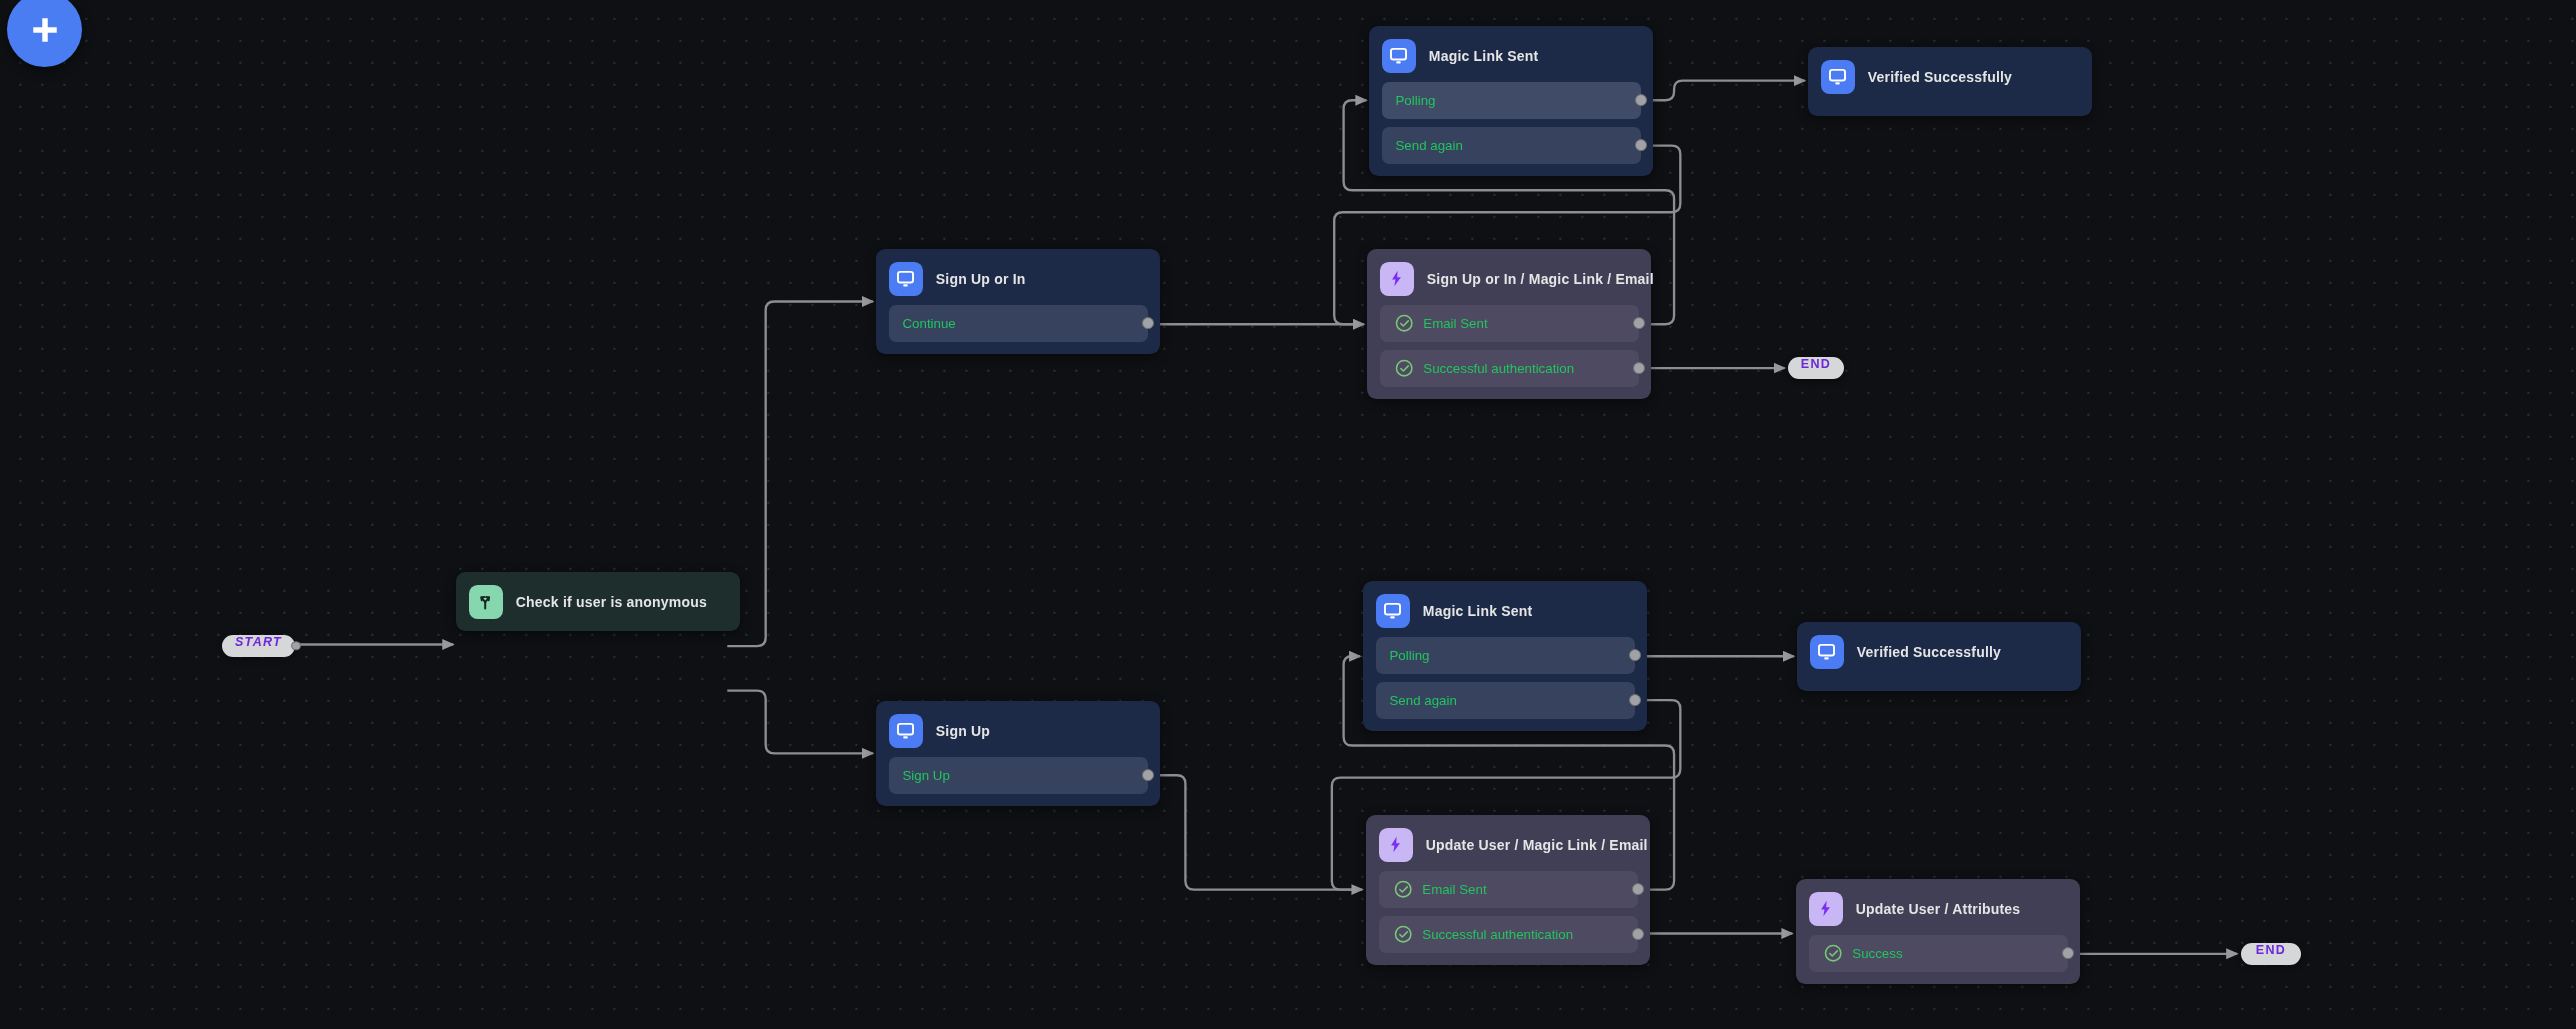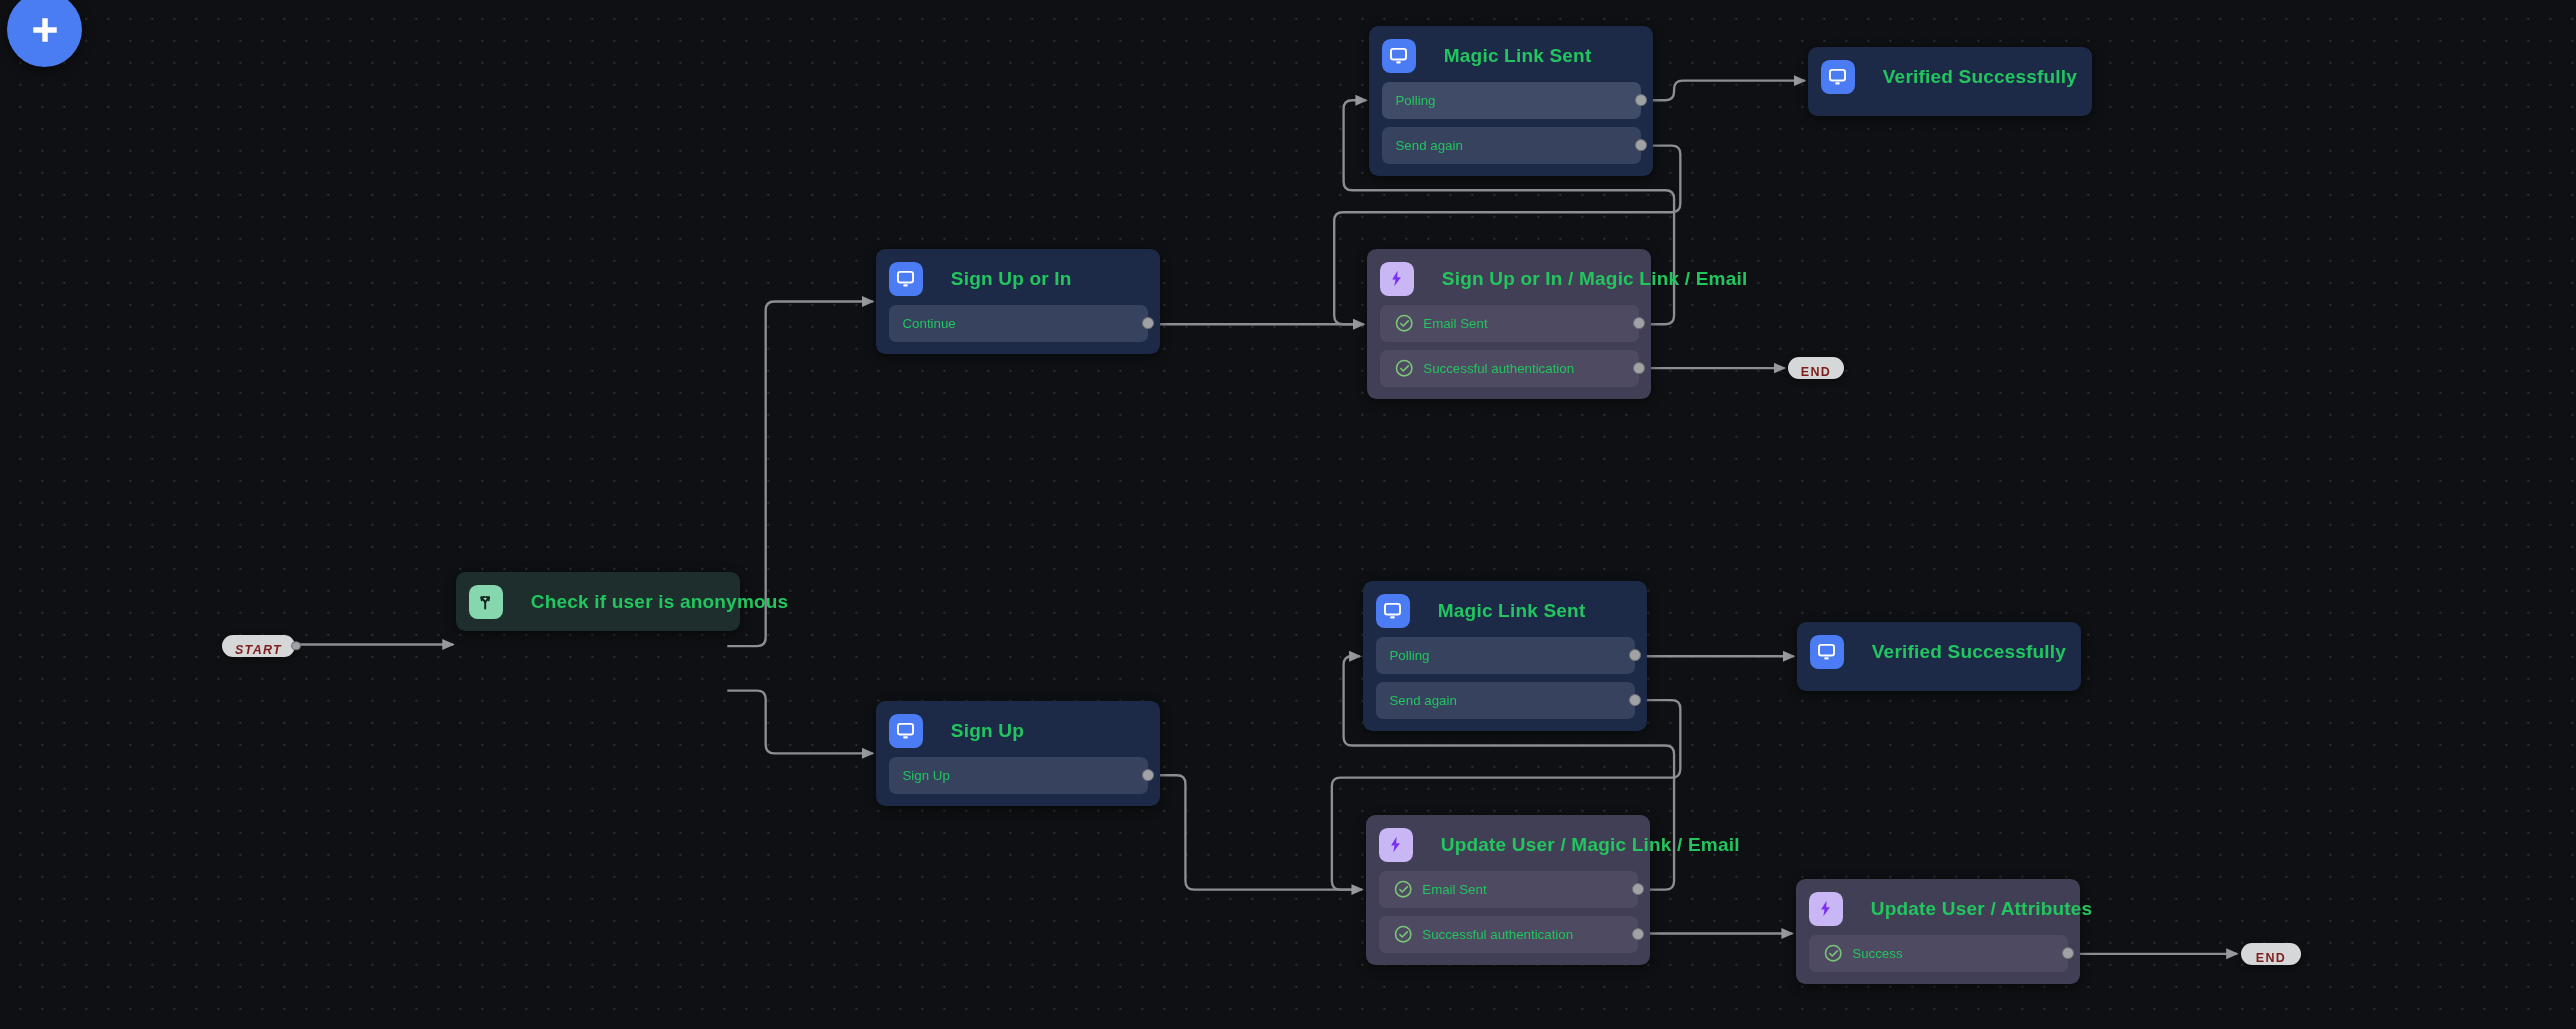--- a/index.html
+++ b/index.html
@@ -26,40 +26,40 @@
   .node--screen{background:#1c2a48;}
   .node--action{background:#413f55;}
   .node--condition{background:#1e2e2d;}
   .node--noRows{padding-bottom:22px;}
   .node-header{display:flex;align-items:center;gap:13.3px;height:34px;}
   .icon-badge{width:34px;height:34px;border-radius:8.6px;flex:0 0 34px;
     display:flex;align-items:center;justify-content:center;}
   .icon-badge--screen{background:#4b7cf4;}
   .icon-badge--action{background:#c9b6f4;}
   .icon-badge--condition{background:#87d7ae;}
-  .node-title{margin:15px;font-size:19px;font-weight:700;color:#22c55e;letter-spacing:0.2px;white-space:nowrap;}
+  .node-title{margin:0;font-size:14px;font-weight:700;color:#e5e5e5;letter-spacing:0.2px;white-space:nowrap;}
   .rows{margin-top:9.4px;display:flex;flex-direction:column;gap:7.8px;}
   .row{
     position:relative;height:37px;border-radius:7px;display:flex;align-items:center;
     padding:0 14px;gap:9.4px;font-size:13.3px;color:#22c55e;box-sizing:border-box;
   }
   .node--screen .row{background:#36425e;}
   .node--screen .row--highlight{background:#3f4b67;}
   .node--action .row{background:#4d4a62;}
   .node--condition .row{background:#344140;}
   .row .check{flex:0 0 20.4px;display:flex;}
   .port{
     position:absolute;right:-6.3px;top:50%;transform:translateY(-50%);
     width:11.8px;height:11.8px;border-radius:50%;background:#a0a2a6;
     border:1.6px solid #6e7074;box-sizing:border-box;z-index:3;
   }
   
   .pill{
-    position:absolute;background:#d6d7d8;color:#7f1d1d;z-index:2;
-    border-radius:11px;display:flex;align-items:flex-end;justify-content:center;
+    position:absolute;background:#d6d7d8;color:#6d28d9;z-index:2;
+    border-radius:11px;display:flex;align-items:flex-start;justify-content:center;
     font-size:12.5px;font-weight:700;letter-spacing:1.3px;box-sizing:border-box;
     box-shadow:0 1.6px 6.3px rgba(0,0,0,.4);
   }
   #pill-start{left:222px;top:635px;width:73px;height:22px;font-style:italic;}
   #pill-start .port{right:-5.5px;width:9.4px;height:9.4px;border-width:1.6px;}
   #pill-end1{left:1788px;top:357px;width:56px;height:22px;}
   #pill-end2{left:2241px;top:943px;width:60px;height:22px;}
 </style>
 </head>
 <body>

